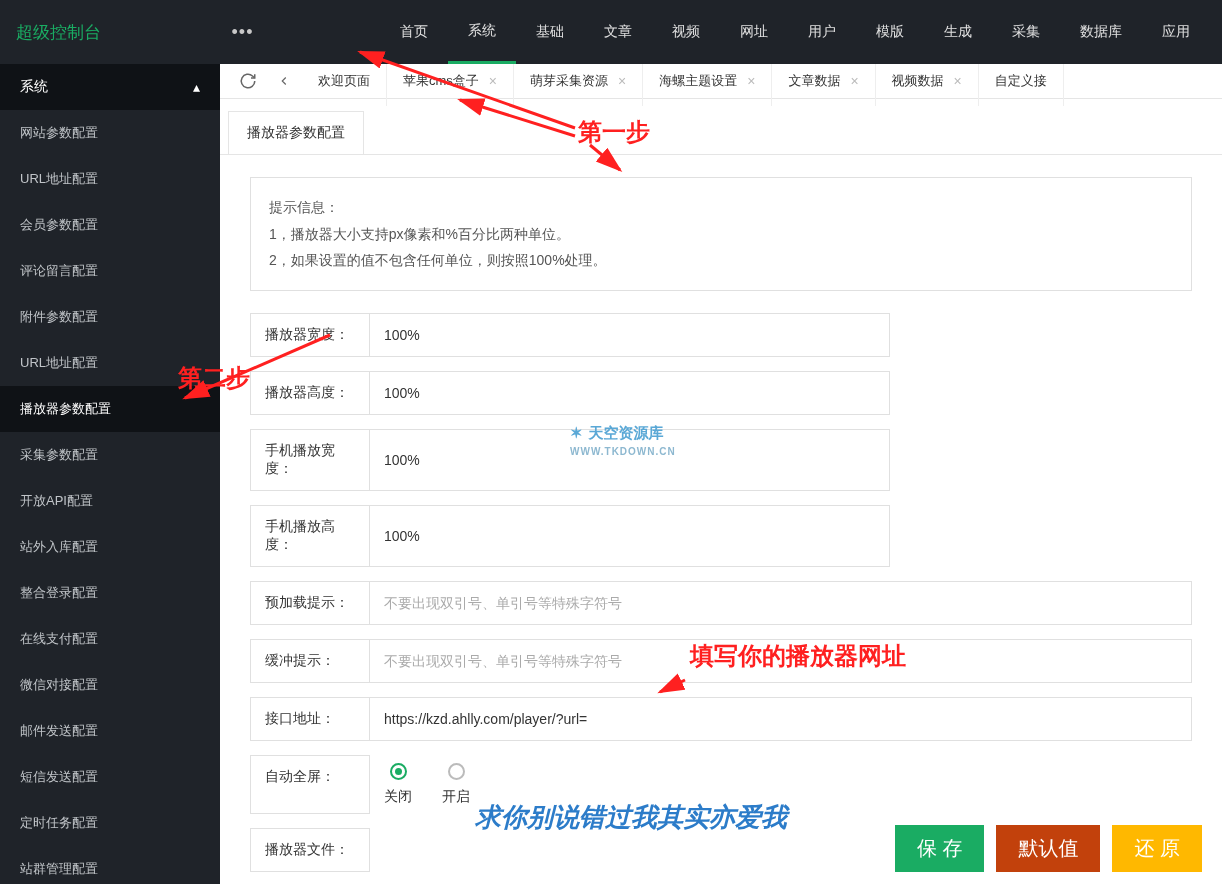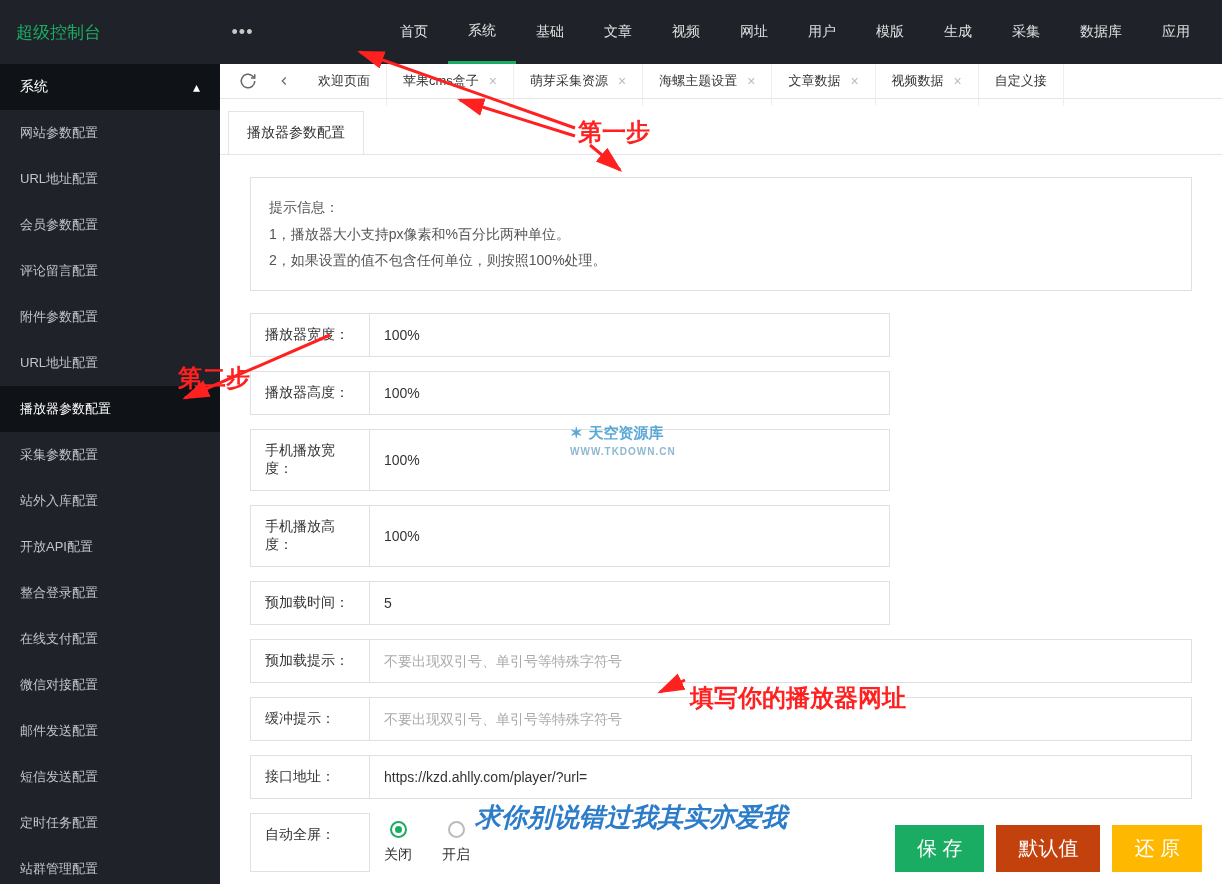--- a/index.html
+++ b/index.html
@@ -91,22 +91,22 @@
   </div>
   <div id="sidebar-items">
       <div class="sidebar-item">网站参数配置</div>
       <div class="sidebar-item">URL地址配置</div>
       <div class="sidebar-item">会员参数配置</div>
       <div class="sidebar-item">评论留言配置</div>
       <div class="sidebar-item">附件参数配置</div>
       <div class="sidebar-item">URL地址配置</div>
       <div class="sidebar-item active">播放器参数配置</div>
       <div class="sidebar-item">采集参数配置</div>
+      <div class="sidebar-item">开放API配置</div>
       <div class="sidebar-item">站外入库配置</div>
-      <div class="sidebar-item">开放API配置</div>
       <div class="sidebar-item">整合登录配置</div>
       <div class="sidebar-item">在线支付配置</div>
       <div class="sidebar-item">微信对接配置</div>
       <div class="sidebar-item">邮件发送配置</div>
       <div class="sidebar-item">短信发送配置</div>
       <div class="sidebar-item">定时任务配置</div>
       <div class="sidebar-item">站群管理配置</div>
     </div>
 </div>
 
@@ -174,24 +174,20 @@
       <input class="form-input" value="100%" style="">
     </div>
     <div class="form-row" style="max-width:640px;">
       <div class="form-label">手机播放宽度：</div>
       <input class="form-input" value="100%" style="">
     </div>
     <div class="form-row" style="max-width:640px;">
       <div class="form-label">手机播放高度：</div>
       <input class="form-input" value="100%" style="">
     </div>
-    <div class="form-row" style="max-width:640px;">
-      <div class="form-label">预加载时间：</div>
-      <input class="form-input" value="5" style="">
-    </div>
     <div class="form-row">
       <div class="form-label">预加载提示：</div>
       <input class="form-input" placeholder="不要出现双引号、单引号等特殊字符号" style="">
     </div>
     <div class="form-row">
       <div class="form-label">缓冲提示：</div>
       <input class="form-input" placeholder="不要出现双引号、单引号等特殊字符号" style="">
     </div>
     <div class="form-row">
       <div class="form-label">接口地址：</div>
@@ -222,21 +218,21 @@
 
   <div class="btn-row">
     <button class="btn btn-green">保 存</button>
     <button class="btn btn-blue">默认值</button>
     <button class="btn btn-yellow">还 原</button>
   </div>
 </div>
 
 <div class="anno anno-red" style="left:578px;top:116px;">第一步</div>
 <div class="anno anno-red" style="left:178px;top:362px;">第二步</div>
-<div class="anno anno-red" style="left:690px;top:682px;">填写你的播放器网址</div>
+<div class="anno anno-red" style="left:690px;top:640px;">填写你的播放器网址</div>
 <div class="anno anno-blue" style="left:475px;top:800px;">求你别说错过我其实亦爱我</div>
 <div class="anno anno-watermark" style="left:570px;top:425px;line-height:1.1;">
   <span style="color:#5aa8d6;margin-right:6px;">✶</span><span>天空资源库</span><br>
   <small>WWW.TKDOWN.CN</small>
 </div>
 
 <svg class="arrow" style="left:0;top:0;width:1222px;height:884px;">
   <defs>
       <marker id="ah" markerWidth="10" markerHeight="10" refX="8" refY="3" orient="auto">
         <path d="M0,0 L9,3 L0,6 Z" fill="#ff2020"></path>

